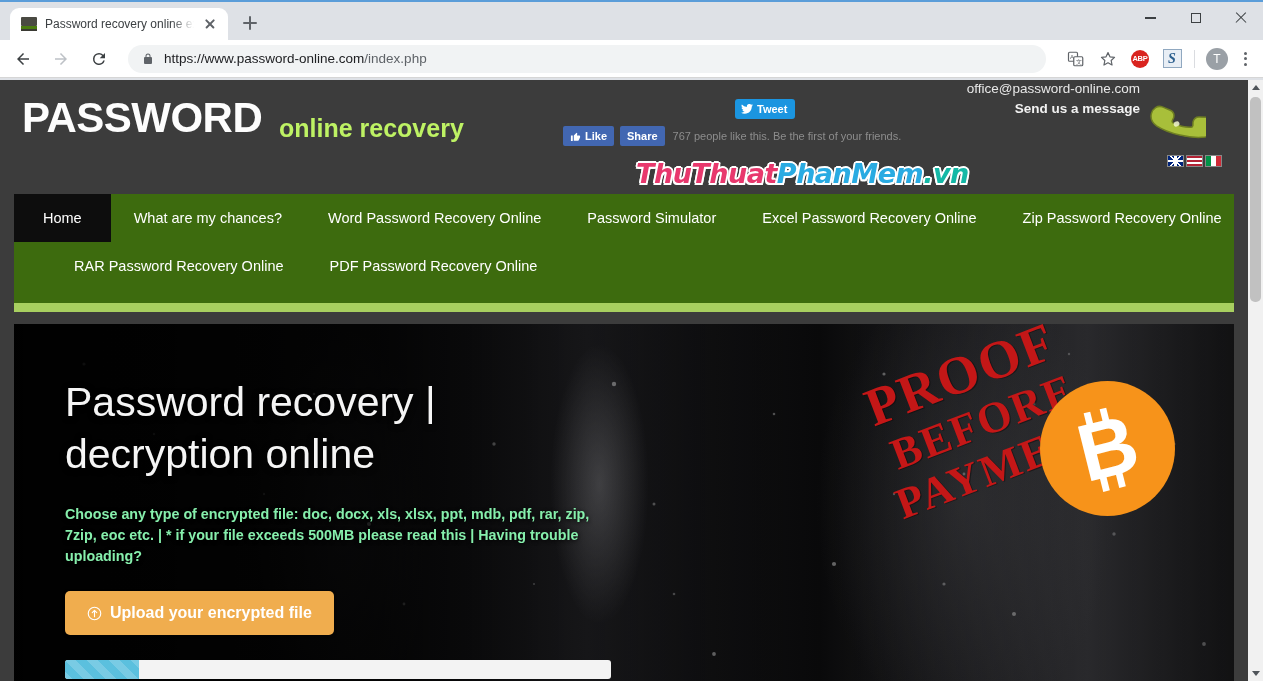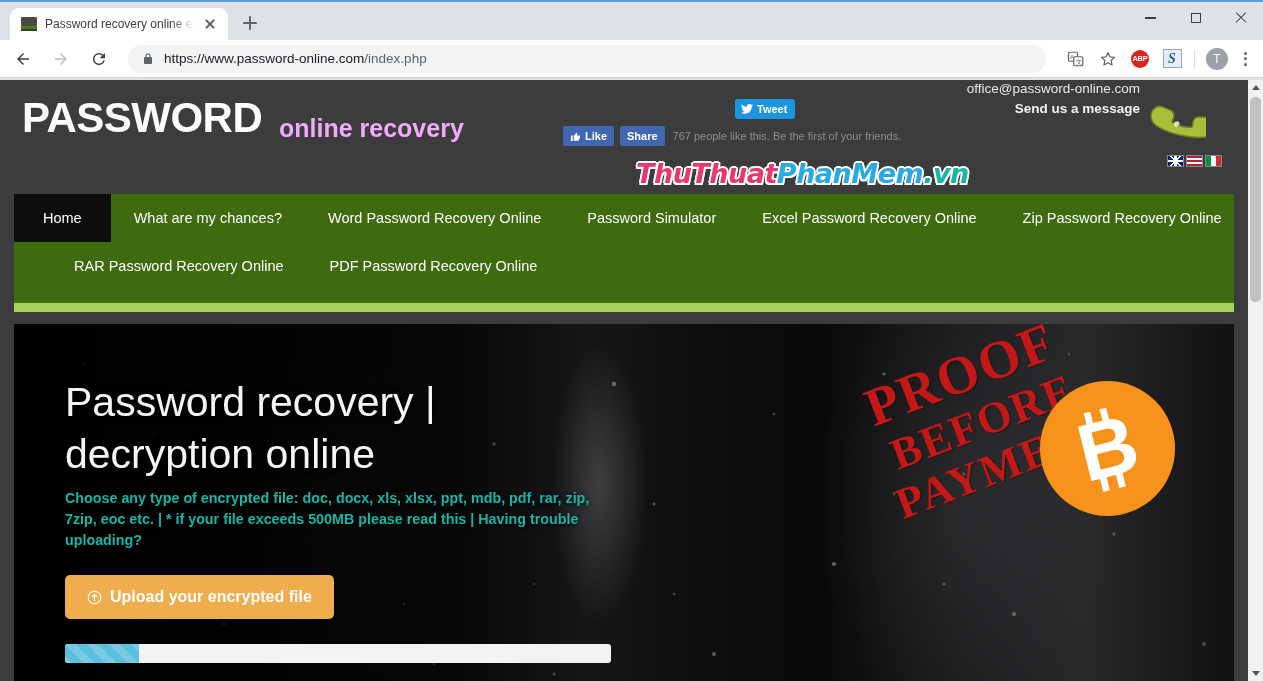--- a/index.html
+++ b/index.html
@@ -106,21 +106,21 @@
   }
 
   
   .site-header { position: relative; height: 102px; background: #3c3c3c; }
   .logo-password {
     position: absolute; left: 22px; top: 14px;
     font-size: 42px; font-weight: bold; color: #fdfdfd; letter-spacing: -0.5px;
   }
   .logo-sub {
     position: absolute; left: 279px; top: 34px;
-    font-size: 25px; font-weight: bold; color: #f0abfc;
+    font-size: 25px; font-weight: bold; color: #bef264;
   }
   .social { position: absolute; left: 563px; top: 19px; }
   .tweet-btn {
     position: absolute; left: 172px; top: 0;
     background: #1b95e0; color:#fff; border-radius: 3px;
     height: 20px; display:flex; align-items:center; gap:4px; padding: 0 8px 0 6px;
     font-size: 11px; font-weight: bold; cursor: pointer;
   }
   .fb-row { position: absolute; left: 0; top: 27px; display:flex; align-items:center; gap:6px; }
   .fb-like, .fb-share {
@@ -183,21 +183,21 @@
     position:absolute; inset:0;
     background: linear-gradient(90deg, rgba(0,0,0,.92) 0%, rgba(0,0,0,.72) 30%,
                 rgba(0,0,0,.25) 46%, rgba(0,0,0,.15) 70%, rgba(0,0,0,.35) 100%);
   }
   .hero-content { position: absolute; left: 51px; top: 52px; width: 600px; z-index: 5; }
   .hero-title {
     font-size: 41px; color: #f5f5f5; line-height: 1.27; font-weight: normal;
     text-shadow: 0 1px 6px rgba(0,0,0,.9);
   }
   .hero-desc {
-    margin-top: 8px; font-size: 14.3px; color: #14b8a6; font-weight: bold;
+    margin-top: 24px; font-size: 14.3px; color: #86efac; font-weight: bold;
     line-height: 1.45; width: 532px; text-shadow: 0 1px 4px rgba(0,0,0,.95);
   }
   .upload-btn {
     margin-top: 25px; display: inline-flex; align-items: center; gap: 8px;
     background: #f0ad4e; color: #fff; font-size: 16px; font-weight: bold;
     padding: 13px 22px; border-radius: 5px; cursor: pointer;
     box-shadow: 0 1px 3px rgba(0,0,0,.5);
   }
   .progress {
     margin-top: 25px; width: 546px; height: 19px; background: #f3f3f3;

